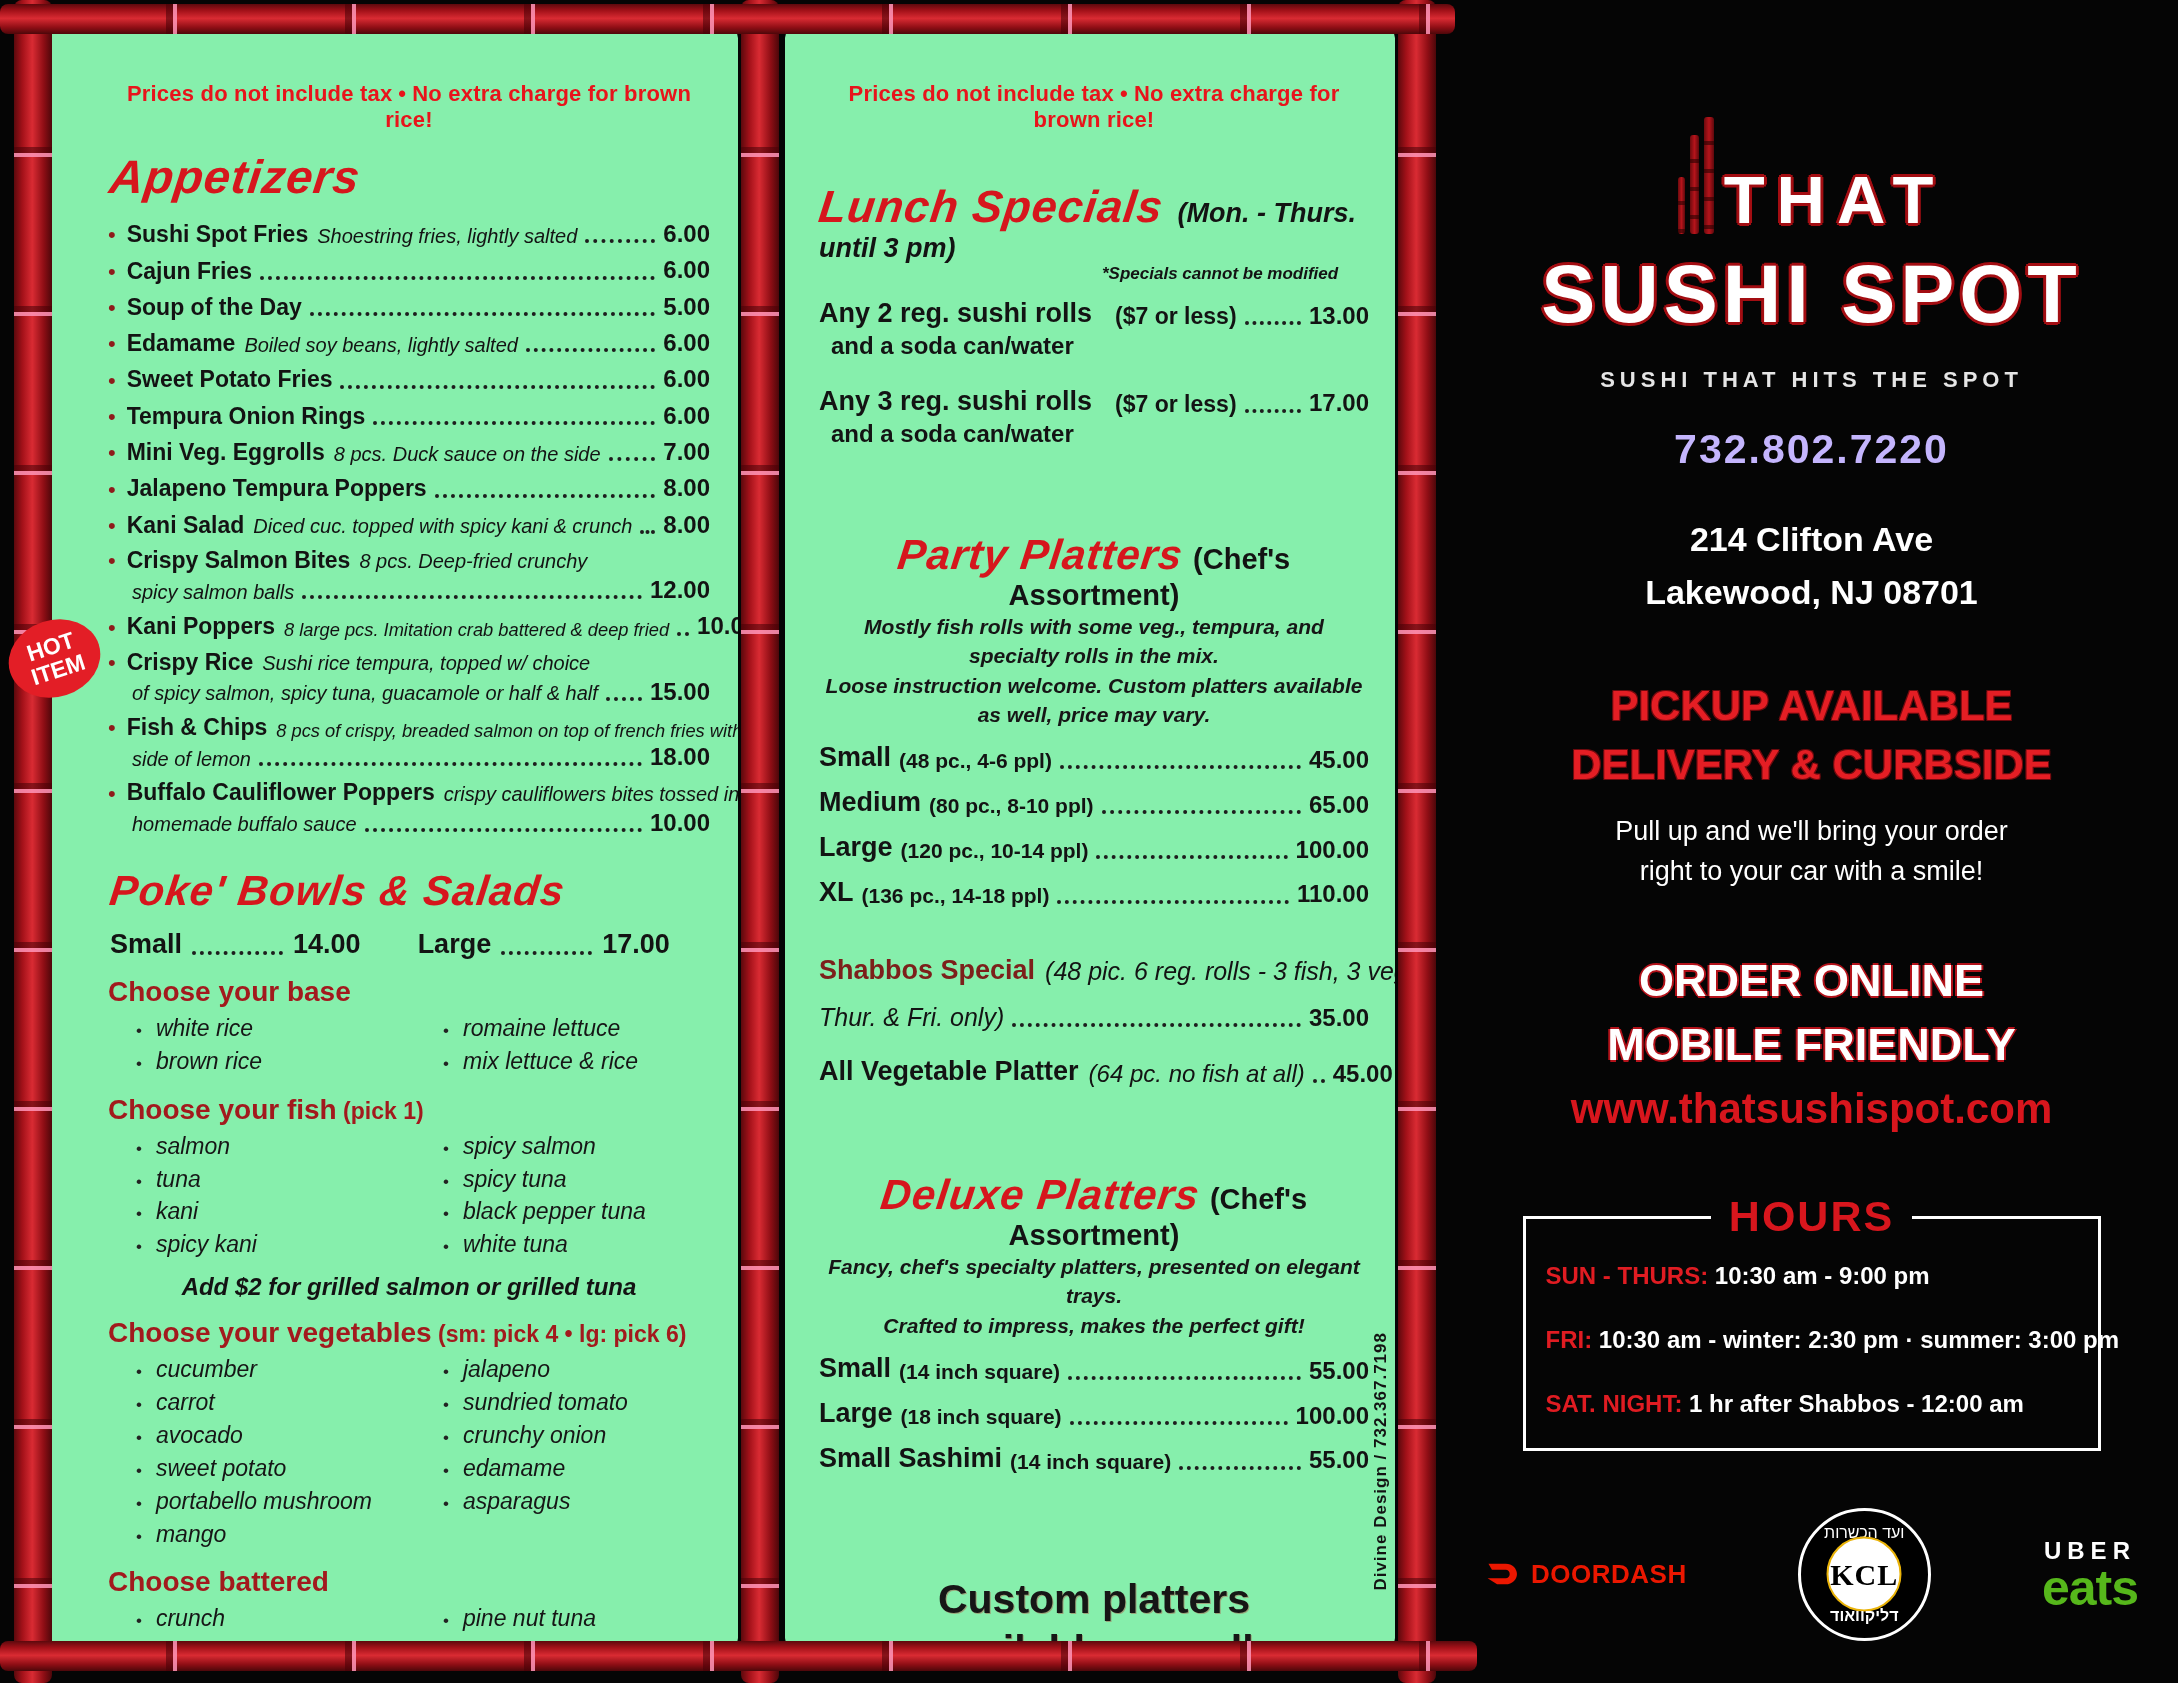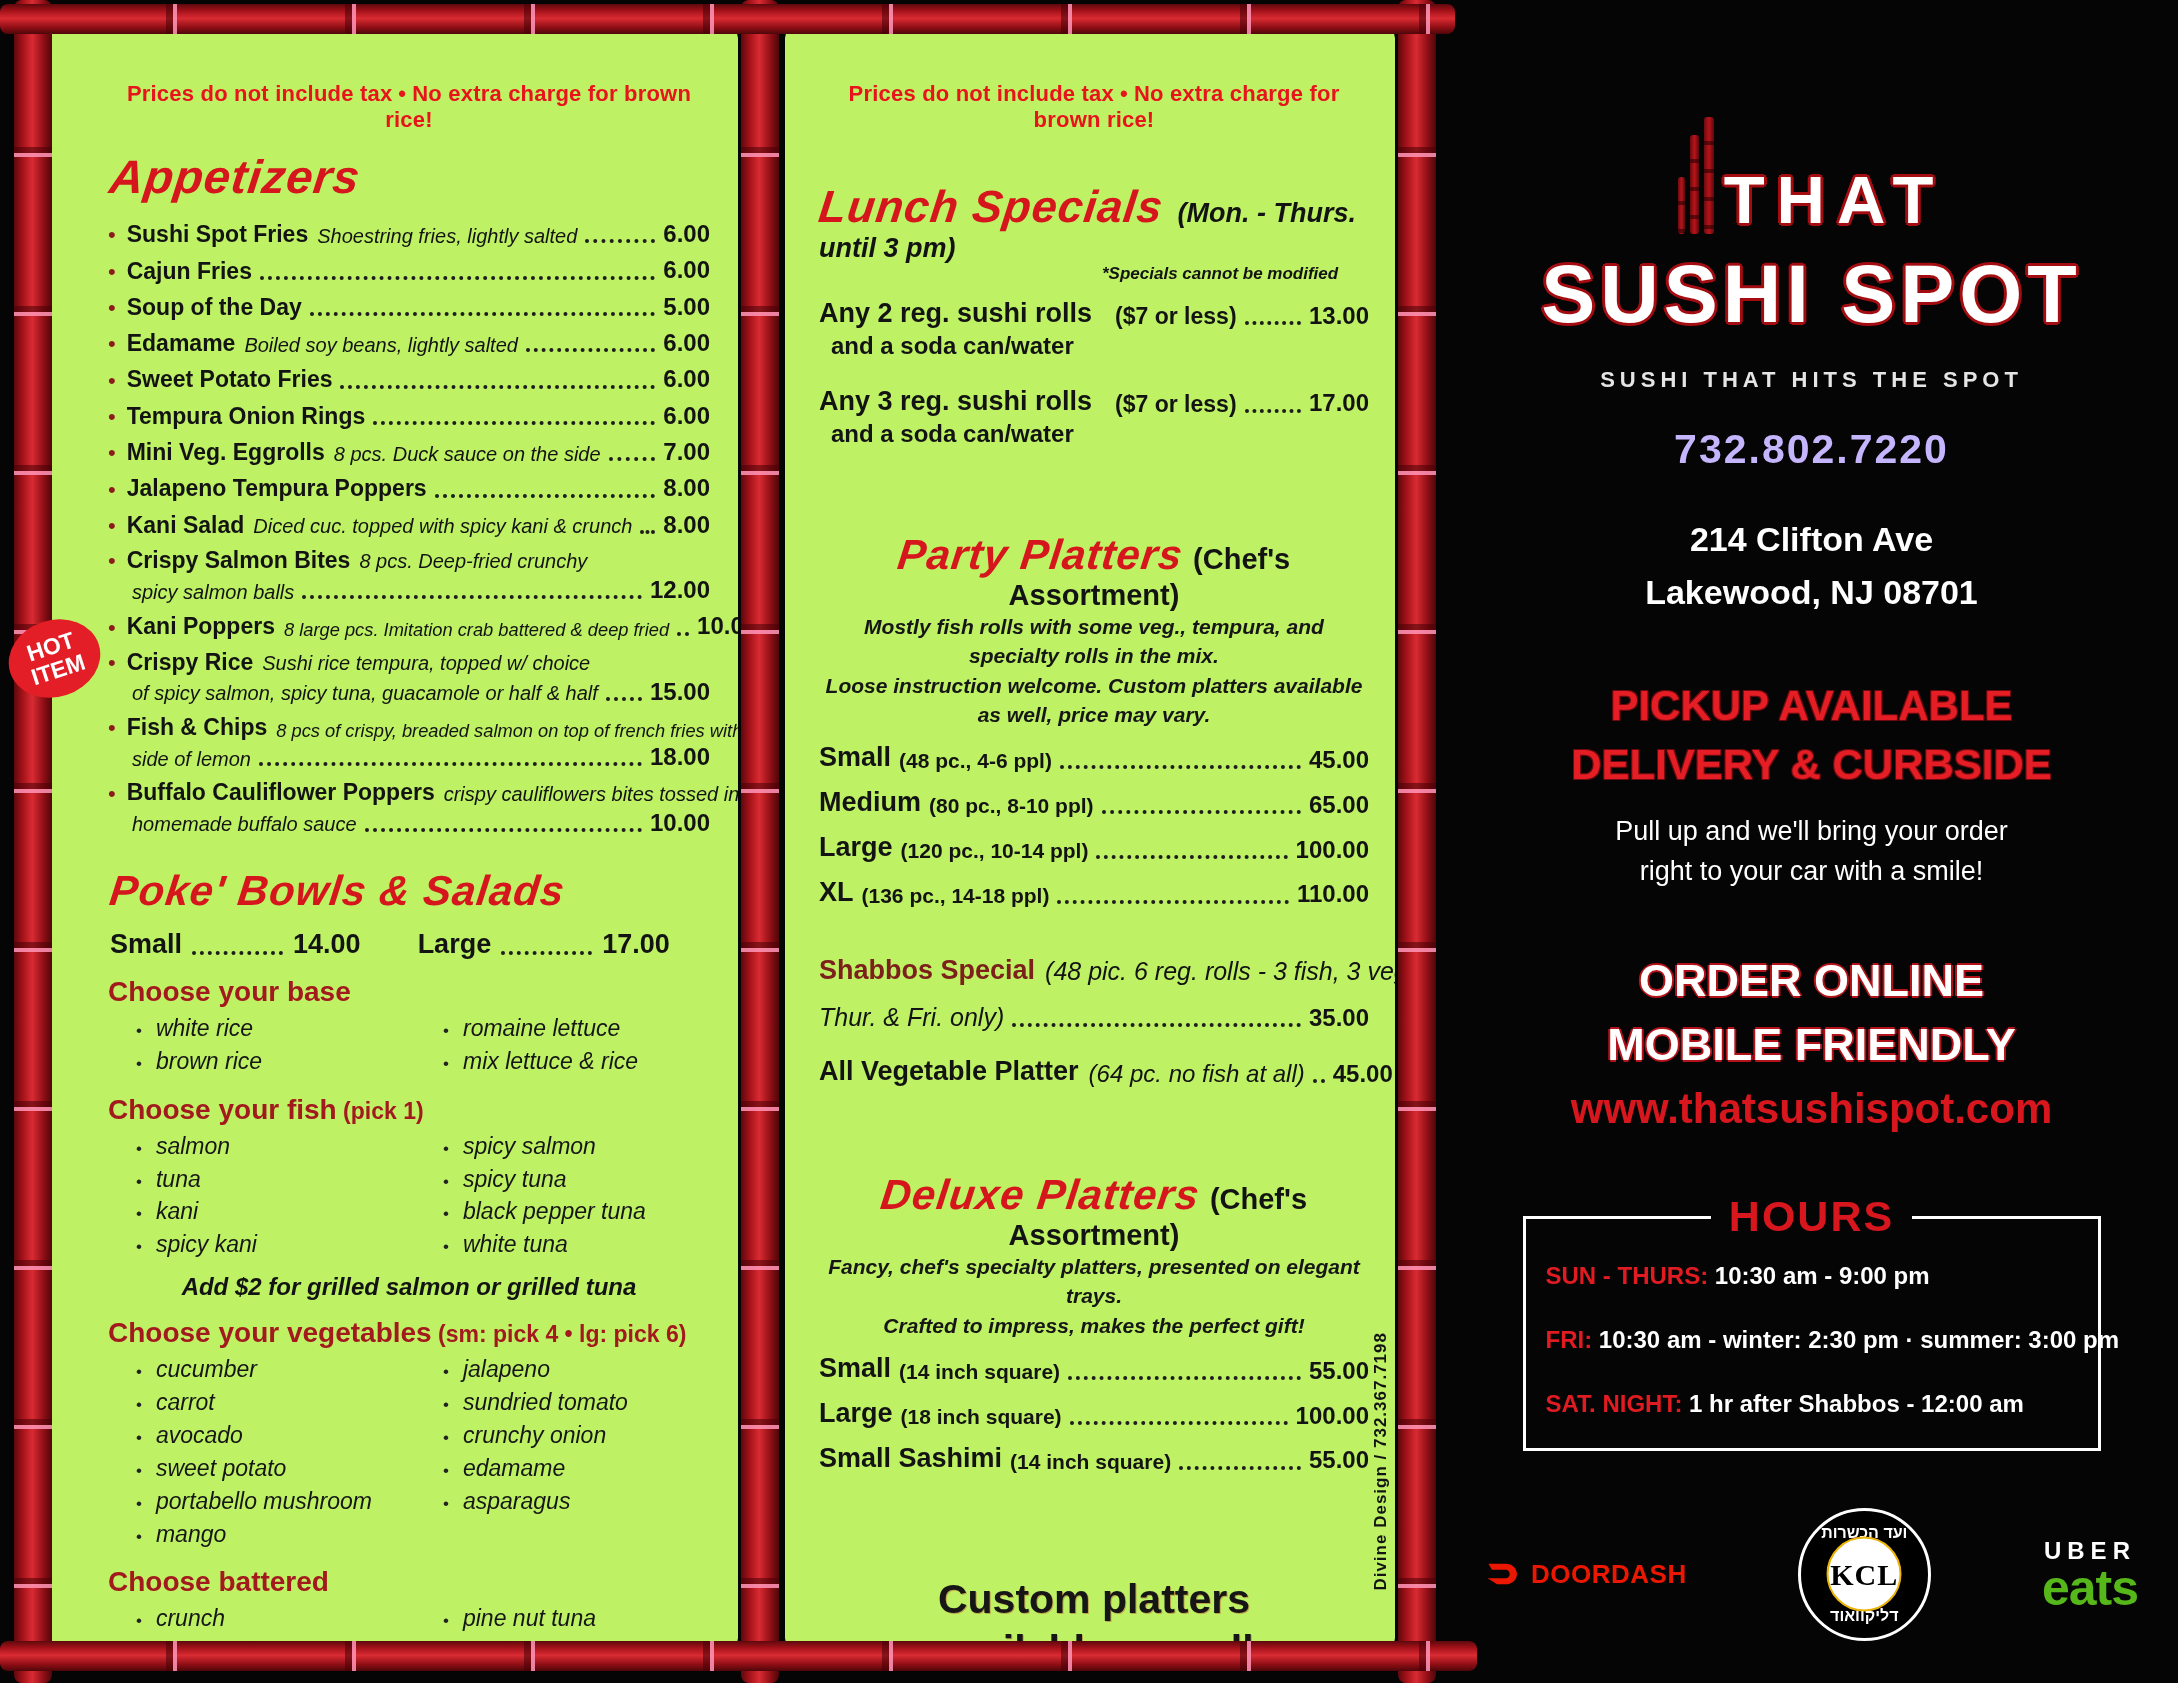--- a/index.html
+++ b/index.html
@@ -15,21 +15,21 @@
       linear-gradient(90deg,#5c090d,#a31119 22%,#d92b33 48%,#8f0e15 78%,#4d070a);
   }
   .bamboo-h {
     position:absolute; height:30px; border-radius:8px; z-index:3;
     background:
       repeating-linear-gradient(90deg, rgba(0,0,0,0) 0 166px, rgba(70,0,6,.55) 166px 173px, rgba(255,150,185,.85) 173px 177px, rgba(0,0,0,0) 177px 179px),
       linear-gradient(180deg,#5c090d,#a31119 22%,#d92b33 48%,#8f0e15 78%,#4d070a);
   }
 
   
-  .panel { position:absolute; top:28px; height:1620px; background:#bef264; border-radius:10px; z-index:1; overflow:hidden; }
+  .panel { position:absolute; top:28px; height:1620px; background:#86efac; border-radius:10px; z-index:1; overflow:hidden; }
   #panel-left { left:51px; width:687px; padding:53px 28px 0 57px; }
   #panel-mid  { left:785px; width:610px; padding:53px 26px 0 34px; }
 
   .panel-note { color:#e8141b; font-weight:bold; font-size:22px; text-align:center; letter-spacing:0.2px; }
   .panel-note .sep { padding:0 6px; }
 
   .script { display:inline-block; color:#d6161d; font-style:italic; font-weight:bold; transform:skewX(-7deg); letter-spacing:1px; }
 
   
   .mi, .mrow { display:flex; align-items:flex-end; margin-top:8px; color:#131313; font-size:23px; line-height:1.18; white-space:nowrap; }
@@ -119,21 +119,21 @@
   .hrow { margin-top:36px; white-space:nowrap; font-size:24px; }
   .hrow:first-child { margin-top:0; }
   #hours-rows { margin-top:-6px; }
   .hlabel { color:#e01c22; font-weight:bold; }
   .hval { color:#fff; font-weight:600; }
 
   .partners { width:653px; margin:57px auto 0; display:flex; align-items:center; justify-content:space-between; }
   .doordash { display:flex; align-items:center; gap:8px; }
   .dd-text { color:#EB1700; font-weight:bold; font-size:26px; letter-spacing:0.5px; }
   .seal { position:relative; width:133px; height:133px; border-radius:50%; background:#000; border:3px solid #fff; flex:0 0 auto; }
-  .seal-top { position:absolute; top:13px; left:0; right:0; text-align:center; color:#fff; font-size:16px; font-weight:bold; }
+  .seal-top { position:absolute; top:13px; left:0; right:0; text-align:center; color:#fff; font-size:16px; font-weight:normal; }
   .seal-bottom { position:absolute; bottom:13px; left:0; right:0; text-align:center; color:#fff; font-size:16px; font-weight:bold; }
   .seal-inner { position:absolute; left:50%; top:50%; transform:translate(-50%,-50%); width:75px; height:75px; border-radius:50%;
     background:#fff; border:2px solid #eab308; display:flex; align-items:center; justify-content:center; }
   .seal-kcl { color:#000; font-family:"Liberation Serif", serif; font-weight:bold; font-size:30px; letter-spacing:1px; }
   .uber { text-align:center; }
   .uber-word { color:#fff; font-weight:bold; font-size:24px; letter-spacing:6px; }
   .eats-word { color:#56b71b; font-weight:bold; font-size:50px; line-height:.95; letter-spacing:-1px; }
 </style>
 </head>
 <body>

